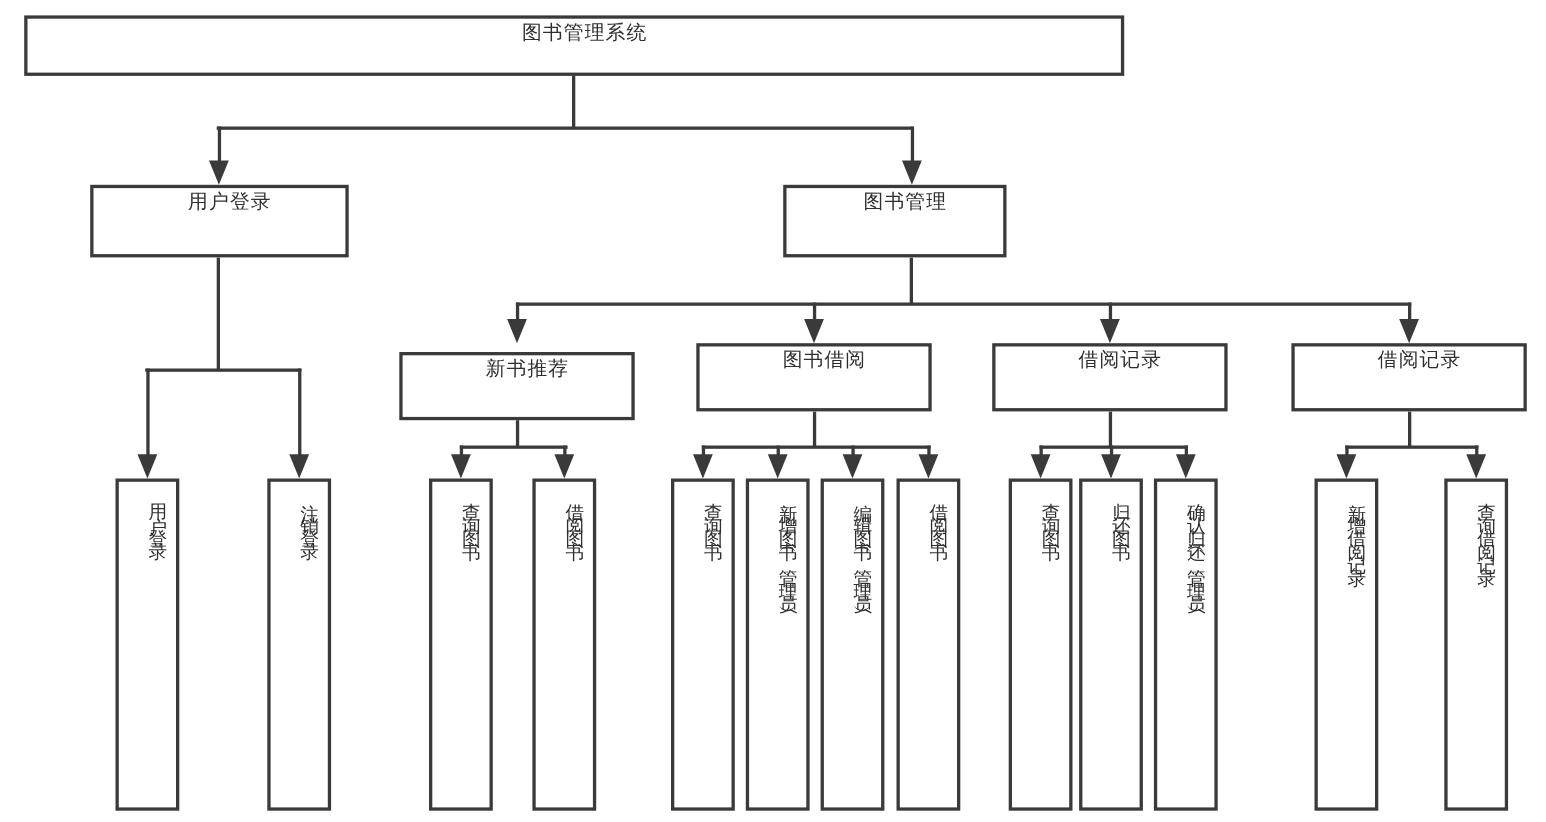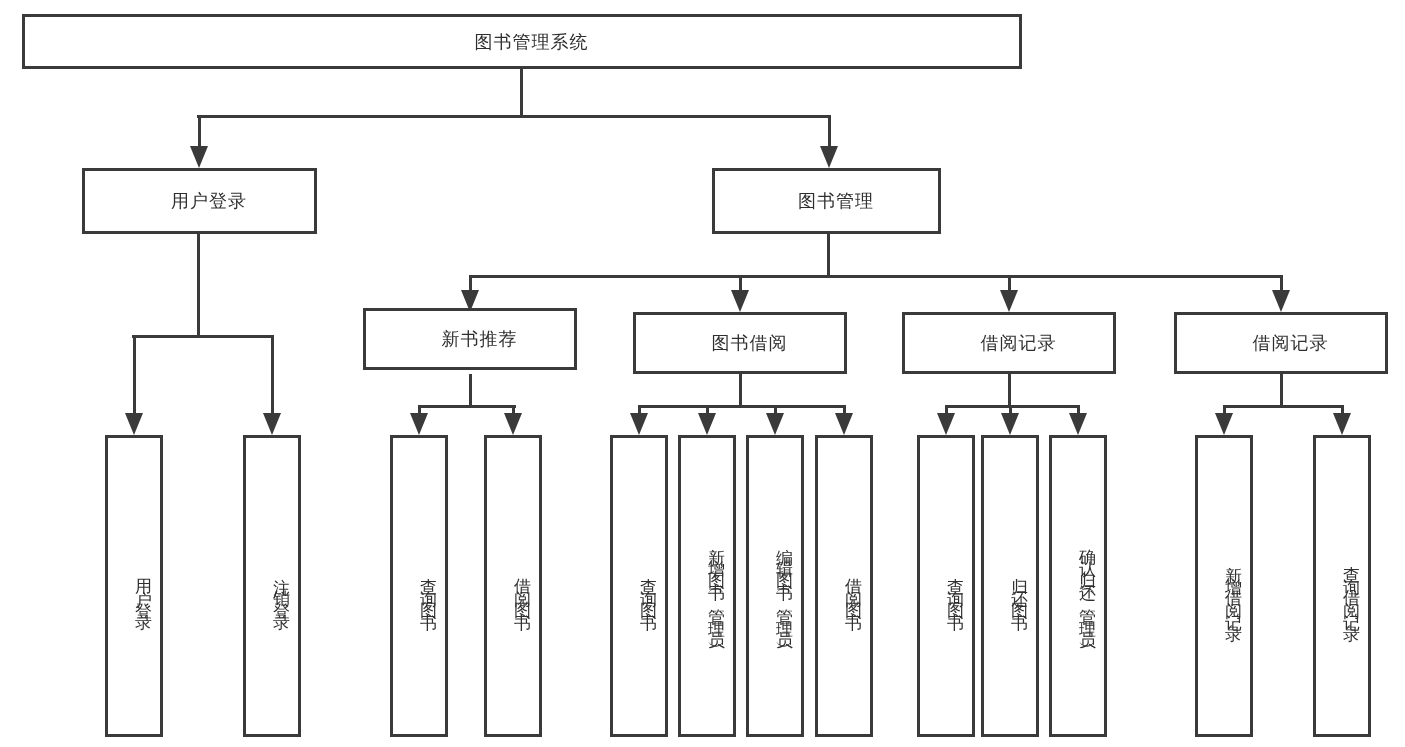--- a/index.html
+++ b/index.html
@@ -9,21 +9,21 @@
     --bg:#ffffff;
   }
   html,body{margin:0;padding:0;background:var(--bg);}
   #canvas{
     position:relative;width:1405px;height:747px;background:var(--bg);
     overflow:hidden;font-family:"Liberation Sans","DejaVu Sans",sans-serif;
     color:var(--text);
   }
   .node{
     position:absolute;box-sizing:border-box;border:3px solid var(--line);
-    background:#fff;display:flex;align-items:center;justify-content:center;padding-left:19px;
+    background:#fff;display:flex;align-items:flex-start;justify-content:center;padding-left:19px;
   }
   .node.h{font-size:18px;letter-spacing:1px;}
   .node.v{font-size:17px;}
   .vtext{
     writing-mode:vertical-rl;text-orientation:mixed;
     letter-spacing:12px;line-height:1;margin-top:6px;
   }
   .line{position:absolute;background:var(--line);}
   .arr{position:absolute;width:18px;}
   .arr::before{
@@ -80,25 +80,25 @@
   <div class="arr" style="left:1215px;top:405px;height:30px"></div>
   <div class="arr" style="left:1333px;top:405px;height:30px"></div>
 
   <div class="node h" style="left:22px;top:14px;width:1000px;height:55px">
     <span>图书管理系统</span>
   </div>
 
   <div class="node h" style="left:82px;top:168px;width:235px;height:66px">
     <span>用户登录</span>
   </div>
-  <div class="node h" style="left:712px;top:168px;width:229px;height:66px">
+  <div class="node h" style="left:712px;top:168px;width:203px;height:66px">
     <span>图书管理</span>
   </div>
 
-  <div class="node h" style="left:363px;top:308px;width:214px;height:62px">
+  <div class="node h" style="left:363px;top:320px;width:214px;height:62px">
     <span>新书推荐</span>
   </div>
   <div class="node h" style="left:633px;top:312px;width:214px;height:62px">
     <span>图书借阅</span>
   </div>
   <div class="node h" style="left:902px;top:312px;width:214px;height:62px">
     <span>借阅记录</span>
   </div>
   <div class="node h" style="left:1174px;top:312px;width:214px;height:62px">
     <span>借阅记录</span>

